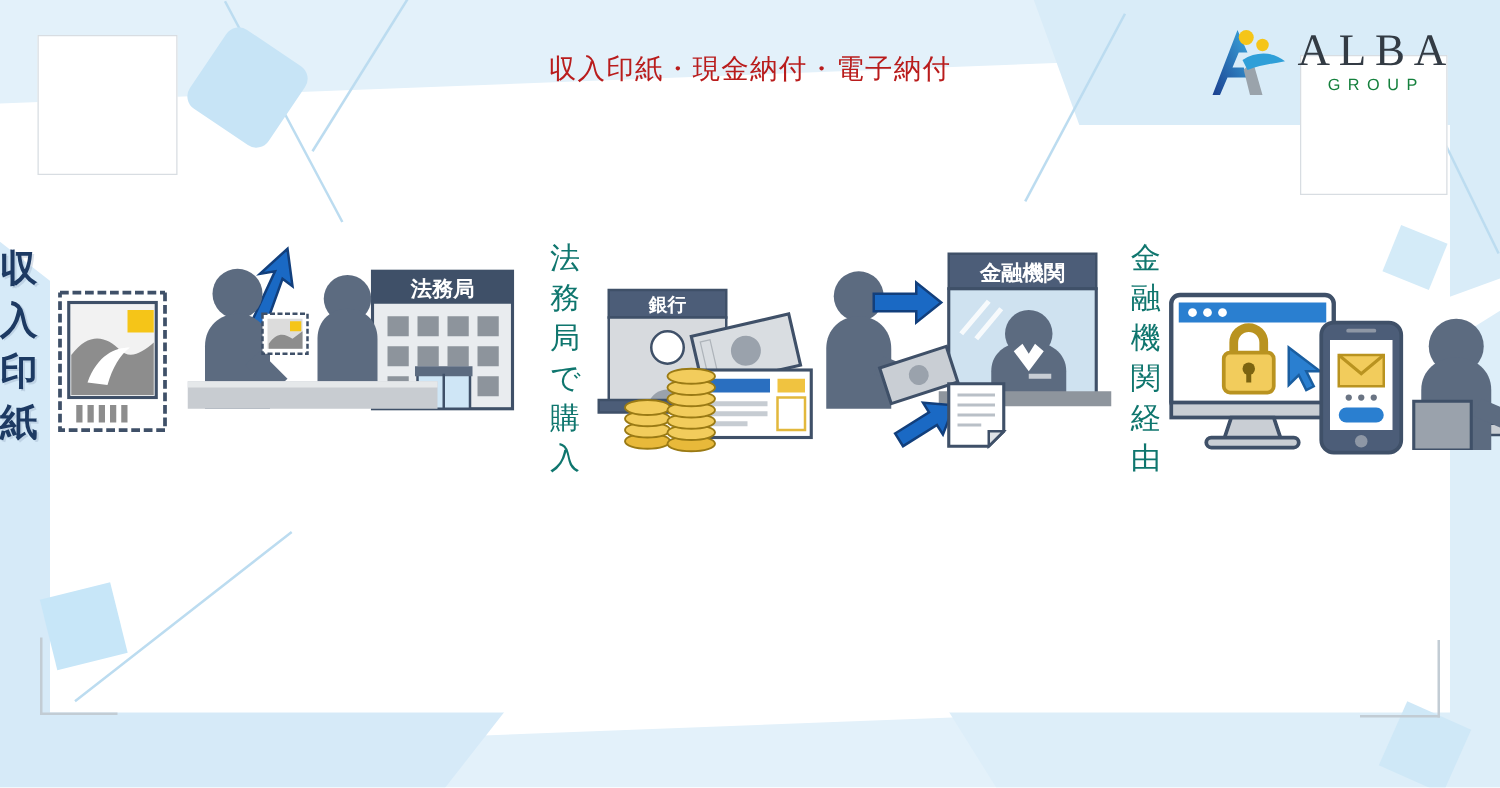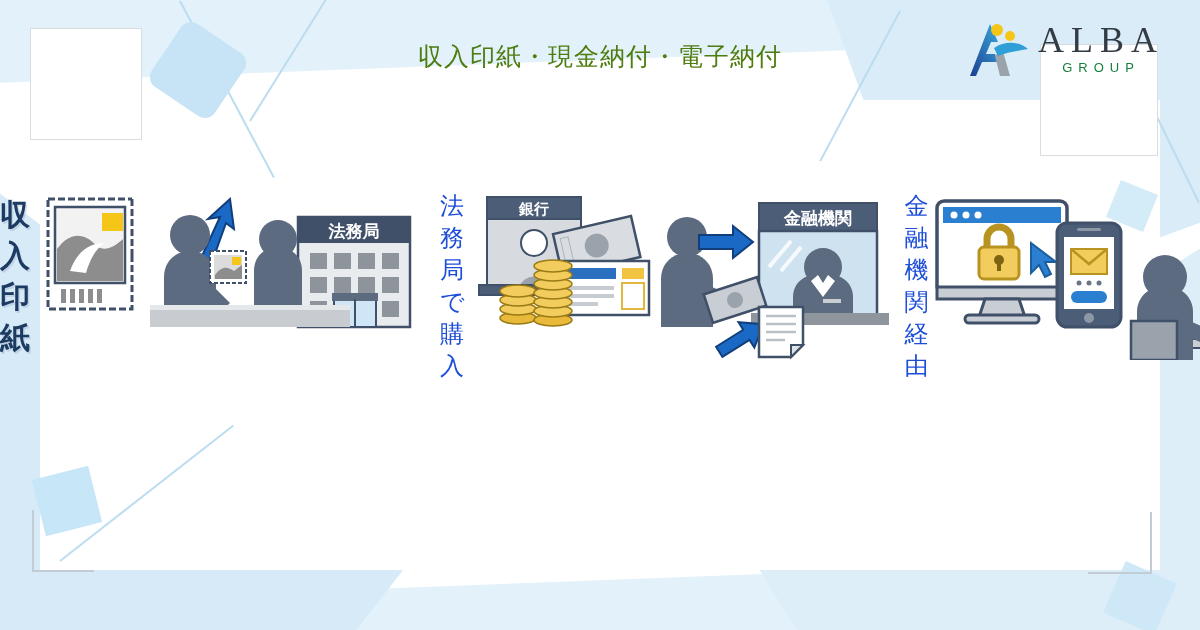--- a/index.html
+++ b/index.html
@@ -65,41 +65,41 @@
     border-right: 2px solid #c2ccd4; border-bottom: 2px solid #c2ccd4; }
 
   
   .header { position: absolute; top: 28px; left: 0; width: 1200px; text-align: center; z-index: 5; }
   .title {
     font-size: 42px; font-weight: bold; color: #1d3a63;
     letter-spacing: 1px; line-height: 1.2;
     text-shadow: 2px 2px 0 rgba(140,160,185,.35);
   }
   .subtitle {
-    margin-top: 12px; font-size: 25px; color: #4d7c0f; letter-spacing: 1px;
+    margin-top: 12px; font-size: 22px; color: #b91c1c; letter-spacing: 1px;
   }
   
   .logo { position: absolute; right: 36px; top: 18px; display: flex;
           align-items: center; gap: 4px; z-index: 6; }
   .logo-text { display: flex; flex-direction: column; align-items: center; }
   .logo-alba { font-size: 36px; letter-spacing: 7px; color: #333b44;
                line-height: .95; font-family: "Liberation Serif", serif; font-weight: 400; }
   .logo-group { font-size: 13px; letter-spacing: 6px; color: #15803d; margin-top: 2px; }
 
   
   .cols { position: absolute; top: 172px; left: 0; width: 1200px;
           display: flex; z-index: 4; }
   .col { flex: 1; display: flex; align-items: center; }
   .col-heading {
     font-size: 30px; font-weight: bold; color: #1d3a63;
     text-shadow: 1.5px 1.5px 0 rgba(150,170,195,.35);
   }
-  .art-top { height: 180px; display: flex; align-items: flex-start; justify-content: center; }
+  .art-top { height: 180px; display: flex; align-items: flex-end; justify-content: center; }
   .art-bottom { height: 165px; display: flex; align-items: flex-end; justify-content: center; }
-  .col-caption { font-size: 24px; color: #1d4ed8; margin-top: 18px; }
+  .col-caption { font-size: 24px; color: #0f766e; margin-top: 18px; }
 </style>
 </head>
 <body>
 
 <div id="canvas">
 
   <div class="bg bg-white-body"></div>
   <div class="bg bg-diag-l"></div>
   <div class="bg bg-diag-r"></div>
   <div class="bg bg-tr-panel"></div>

